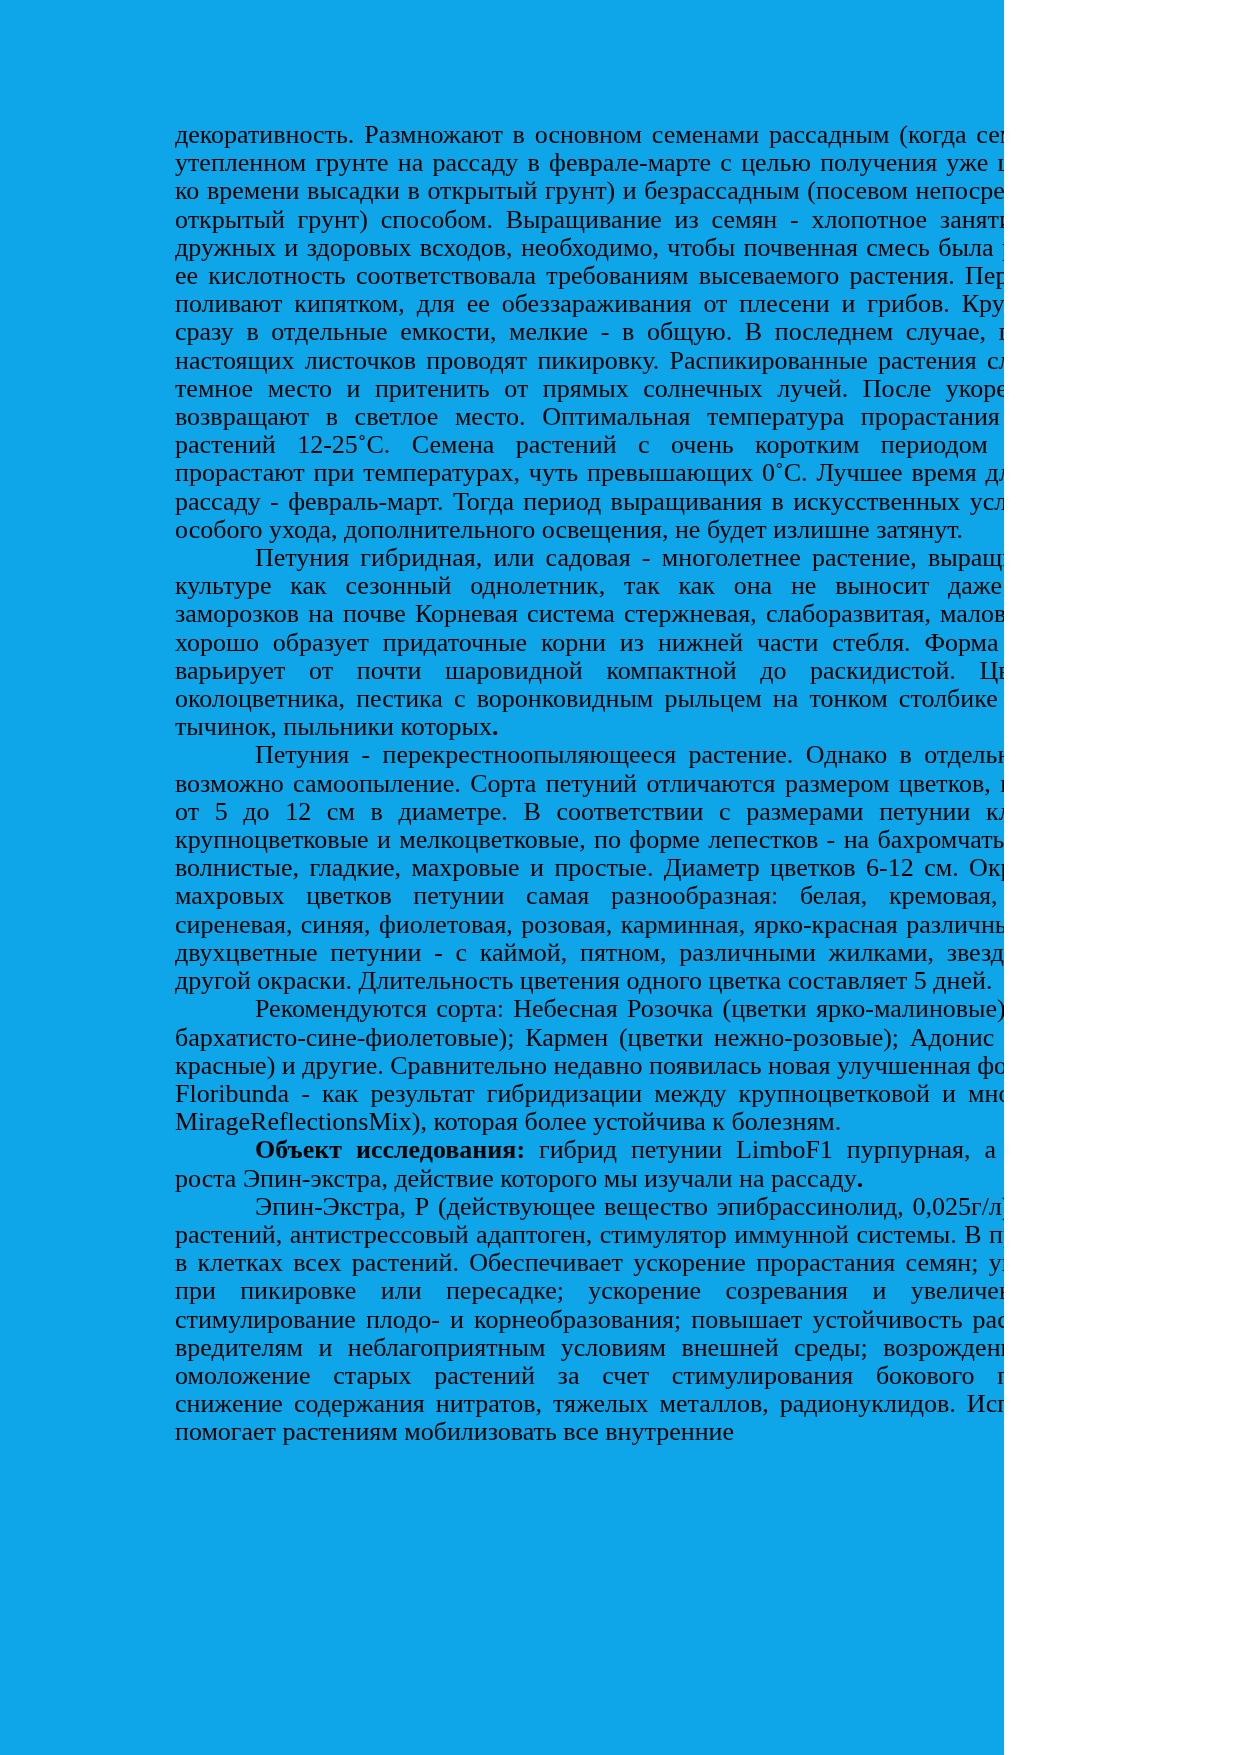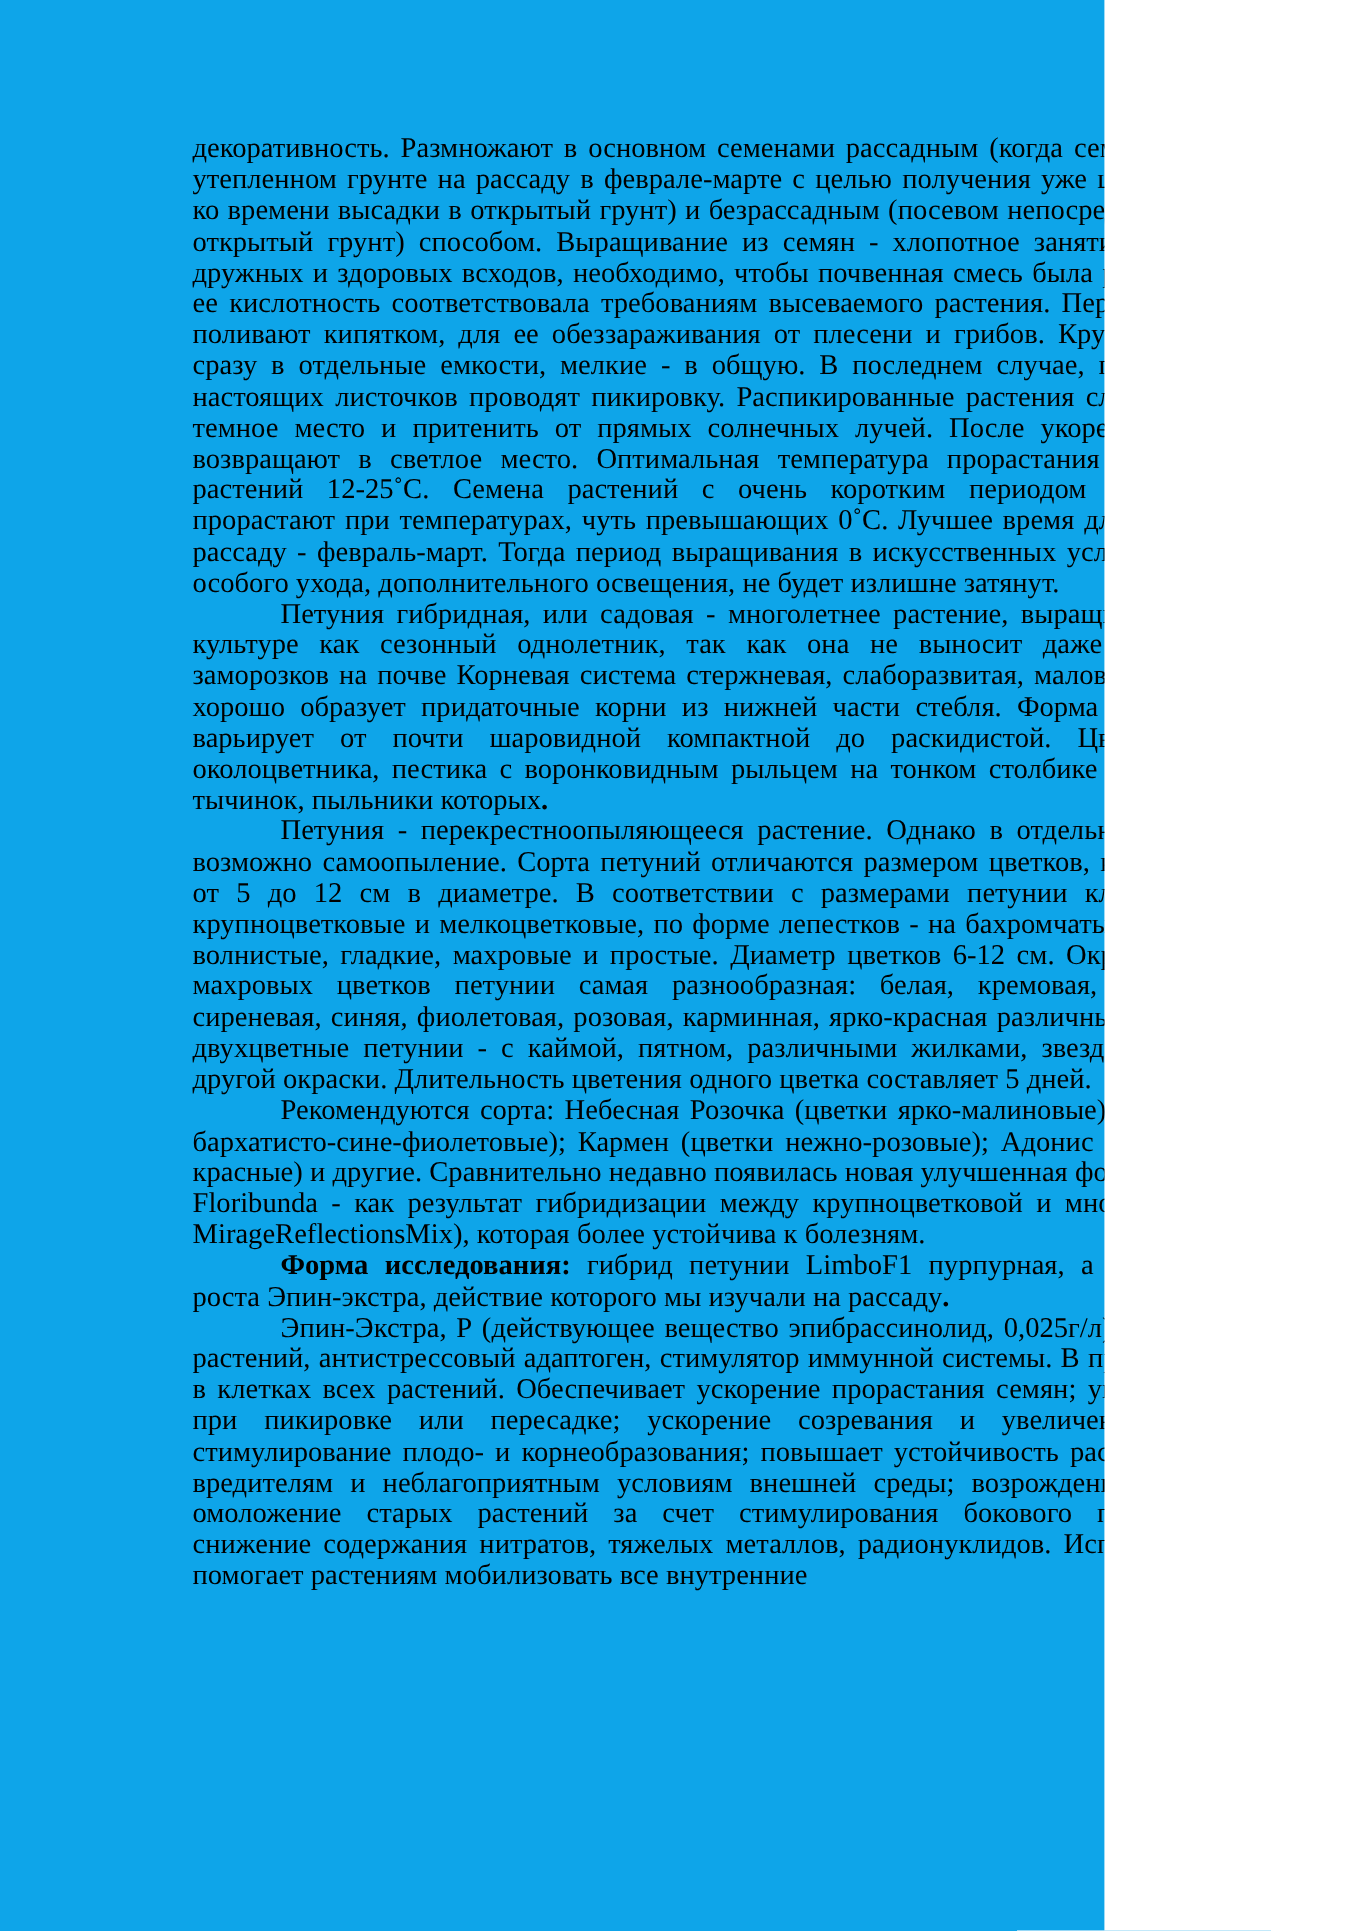--- a/index.html
+++ b/index.html
@@ -44,16 +44,16 @@
 </style>
 </head>
 <body>
 
 <div class="page">
   <div class="doc" id="doc">
       <p class=""><span>декоративность. Размножают в основном семенами рассадным (когда семена высеваются в утепленном грунте на рассаду в феврале-марте с целью получения уже цветущих растений ко времени высадки в открытый грунт) и безрассадным (посевом непосредственно в почву в открытый грунт) способом. Выращивание из семян - хлопотное занятие. Для получения дружных и здоровых всходов, необходимо, чтобы почвенная смесь была рыхлой и легкой, а ее кислотность соответствовала требованиям высеваемого растения. Перед посевом землю поливают кипятком, для ее обеззараживания от плесени и грибов. Крупные семена сеют сразу в отдельные емкости, мелкие - в общую. В последнем случае, при появлении 2-3 настоящих листочков проводят пикировку. Распикированные растения следует поставить в темное место и притенить от прямых солнечных лучей. После укоренения сеянцев их возвращают в светлое место. Оптимальная температура прорастания для большинства растений 12-25˚С. Семена растений с очень коротким периодом вегетации иногда прорастают при температурах, чуть превышающих 0˚С. Лучшее время для посева семян на рассаду - февраль-март. Тогда период выращивания в искусственных условиях, требующий особого ухода, дополнительного освещения, не будет излишне затянут.</span></p>
       <p class="indent"><span>Петуния гибридная, или садовая - многолетнее растение, выращиваемое в садовой культуре как сезонный однолетник, так как она не выносит даже кратковременных заморозков на почве Корневая система стержневая, слаборазвитая, маловетвистая, растение хорошо образует придаточные корни из нижней части стебля. Форма кустиков петунии варьирует от почти шаровидной компактной до раскидистой. Цветок состоит из околоцветника, пестика с воронковидным рыльцем на тонком столбике и пяти свободных тычинок, пыльники которых</span><span class="b">.</span></p>
       <p class="indent"><span>Петуния - перекрестноопыляющееся растение. Однако в отдельных случаях у нее возможно самоопыление. Сорта петуний отличаются размером цветков, которые достигают от 5 до 12 см в диаметре. В соответствии с размерами петунии классифицируют на крупноцветковые и мелкоцветковые, по форме лепестков - на бахромчатые, гофрированные, волнистые, гладкие, махровые и простые. Диаметр цветков 6-12 см. Окраска простых или махровых цветков петунии самая разнообразная: белая, кремовая, желтая, голубая, сиреневая, синяя, фиолетовая, розовая, карминная, ярко-красная различных оттенков; есть и двухцветные петунии - с каймой, пятном, различными жилками, звездой или полосками другой окраски. Длительность цветения одного цветка составляет 5 дней.</span></p>
       <p class="indent"><span>Рекомендуются сорта: Небесная Розочка (цветки ярко-малиновые); Адмирал (цветки бархатисто-сине-фиолетовые); Кармен (цветки нежно-розовые); Адонис (цветки карминно-красные) и другие. Сравнительно недавно появилась новая улучшенная форма этой петунии - Floribunda - как результат гибридизации между крупноцветковой и многоцветковой (сорт MirageReflectionsMix), которая более устойчива к болезням.</span></p>
-      <p class="indent"><span class="b">Форма исследования:</span><span> гибрид петунии LimboF1 пурпурная, а также стимулятор роста Эпин-экстра, действие которого мы изучали на рассаду</span><span class="b">.</span></p>
+      <p class="indent"><span class="b">Объект исследования:</span><span> гибрид петунии LimboF1 пурпурная, а также стимулятор роста Эпин-экстра, действие которого мы изучали на рассаду</span><span class="b">.</span></p>
       <p class="indent"><span>Эпин-Экстра, Р (действующее вещество эпибрассинолид, 0,025г/л) - регулятор роста растений, антистрессовый адаптоген, стимулятор иммунной системы. В природе содержится в клетках всех растений. Обеспечивает ускорение прорастания семян; укоренение рассады при пикировке или пересадке; ускорение созревания и увеличение урожайности; стимулирование плодо- и корнеобразования; повышает устойчивость растений к болезням, вредителям и неблагоприятным условиям внешней среды; возрождение ослабленных и омоложение старых растений за счет стимулирования бокового побегообразования; снижение содержания нитратов, тяжелых металлов, радионуклидов. Использование Эпина помогает растениям мобилизовать все внутренние</span></p>
     </div>
 </div>
 
 </body></html>

